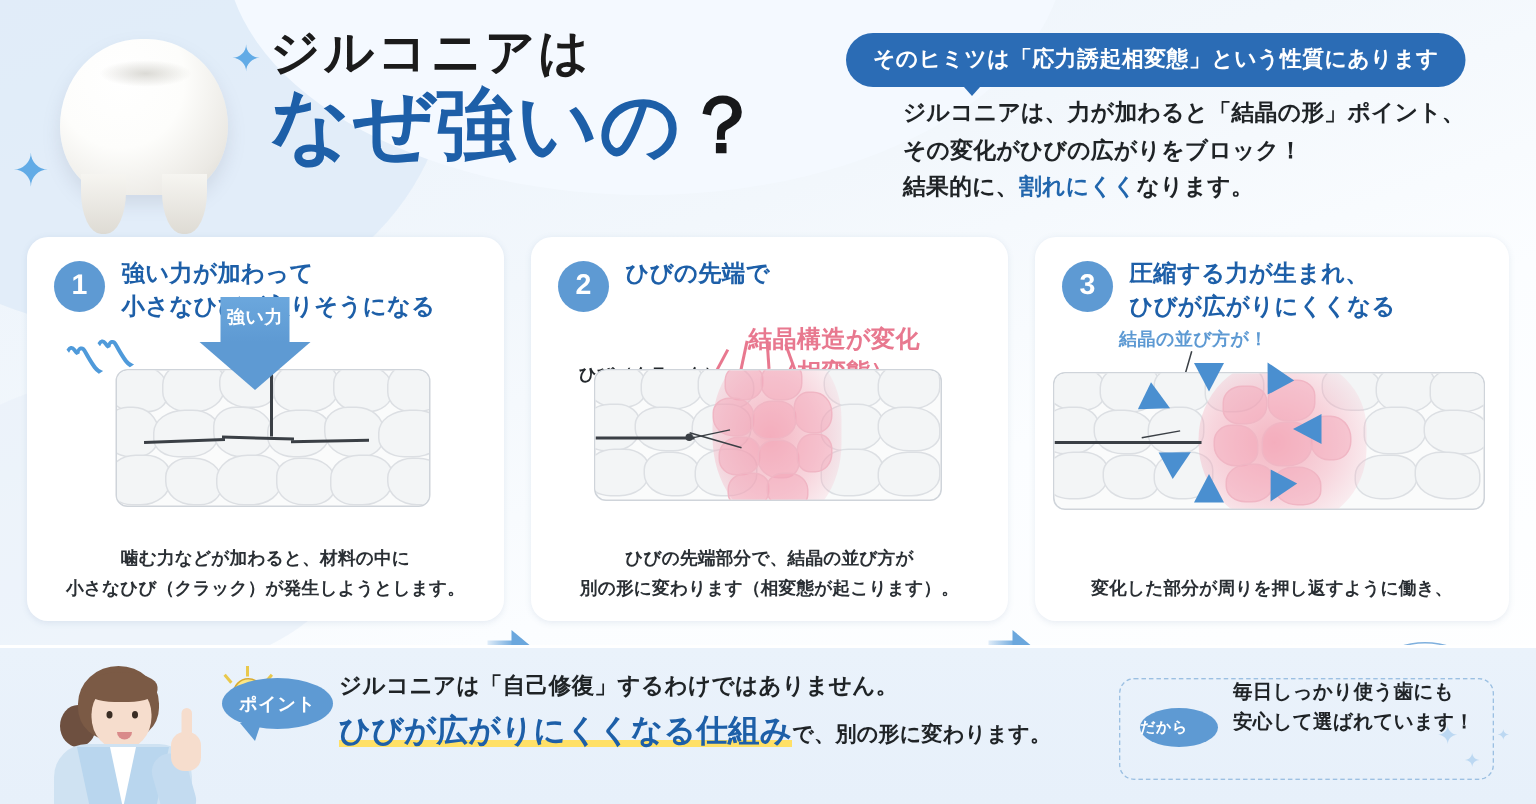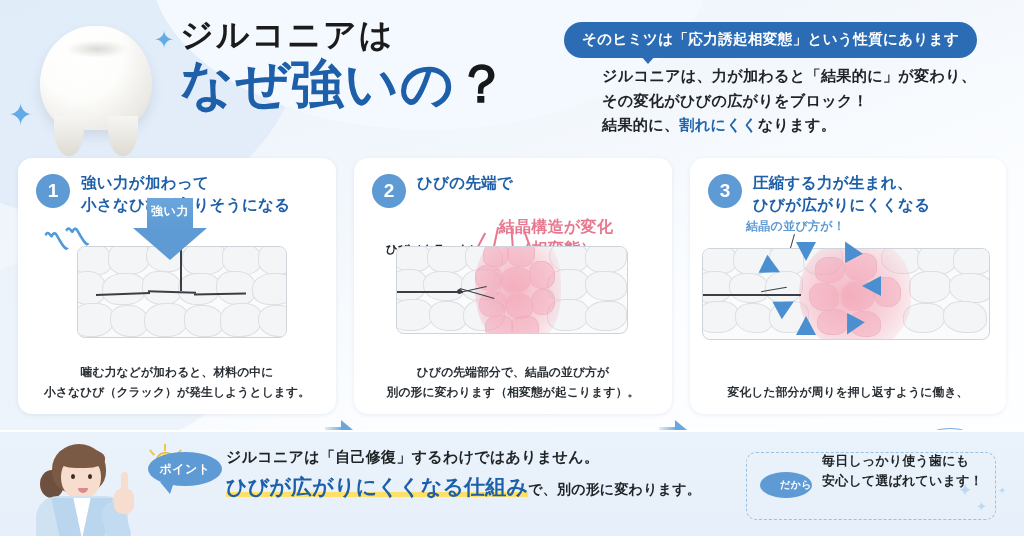--- a/index.html
+++ b/index.html
@@ -260,21 +260,21 @@
   }
   .foot-tail { font-size: 14px; font-weight: 700; color: #1f2326; letter-spacing: .2px; }
 
   .dashed-box {
     position: absolute; left: 746px; top: 452px; width: 250px; height: 68px;
     border: 1.6px dashed #9cc0e2; border-radius: 10px;
   }
   .dakara {
     position: absolute; left: 760px; top: 472px; width: 52px; height: 26px;
     background: #5e9ad3; border-radius: 50%;
-    display: flex; align-items: center; justify-content: flex-end;
+    display: flex; align-items: center; justify-content: flex-start;
   }
   .dakara span { color:#fff; font-size: 10px; font-weight: 700; letter-spacing: .4px; }
   .dashed-text { position: absolute; left: 822px; top: 451px; }
   .dashed-text div {
     font-size: 13px; font-weight: 700; color: #1f2326; line-height: 1.55;
     letter-spacing: .2px; white-space: nowrap;
   }
   .foot-spark { position: absolute; color: #bcd8f2; font-weight: 700; line-height: 1; }
   .fs1 { left: 958px; top: 482px; font-size: 17px; }
   .fs2 { left: 976px; top: 500px; font-size: 13px; }
@@ -301,21 +301,21 @@
 
     <div class="title-block">
       <div class="title-line1">ジルコニアは</div>
       <div class="title-line2"><span>なぜ強いの</span><span class="title-q">？</span></div>
     </div>
 
     <div class="pill">そのヒミツは「応力誘起相変態」という性質にあります</div>
     <div class="pill-tail"></div>
 
     <div class="lead">
-      <p>ジルコニアは、力が加わると「結果的に」が変わり、</p>
+      <p>ジルコニアは、力が加わると「結晶の形」ポイント、</p>
       <p>その変化がひびの広がりをブロック！</p>
       <p><span>結果的に、</span><span class="accent-blue">割れにくく</span><span>なります。</span></p>
     </div>
   </div>
 
   <div class="panels">
 
     <div class="card card-1">
       <div class="card-head">
         <div class="num-badge">1</div>

